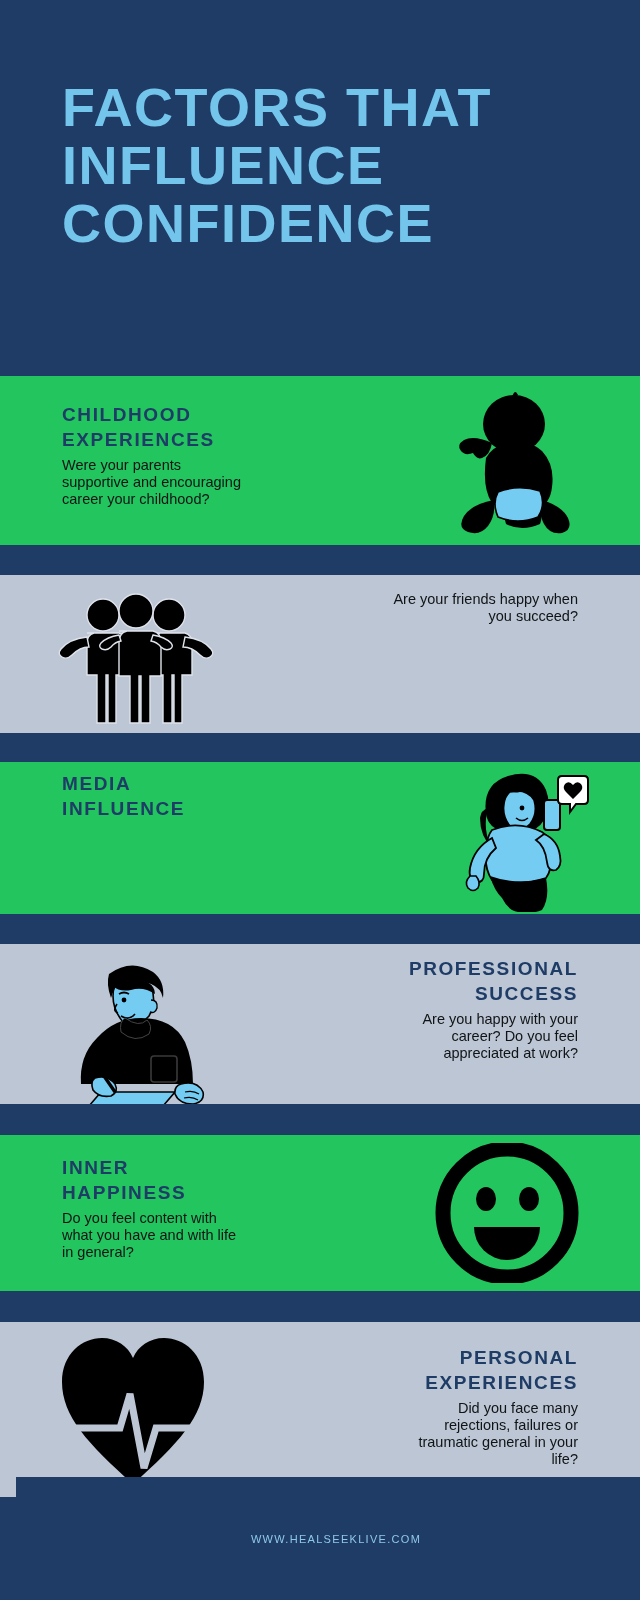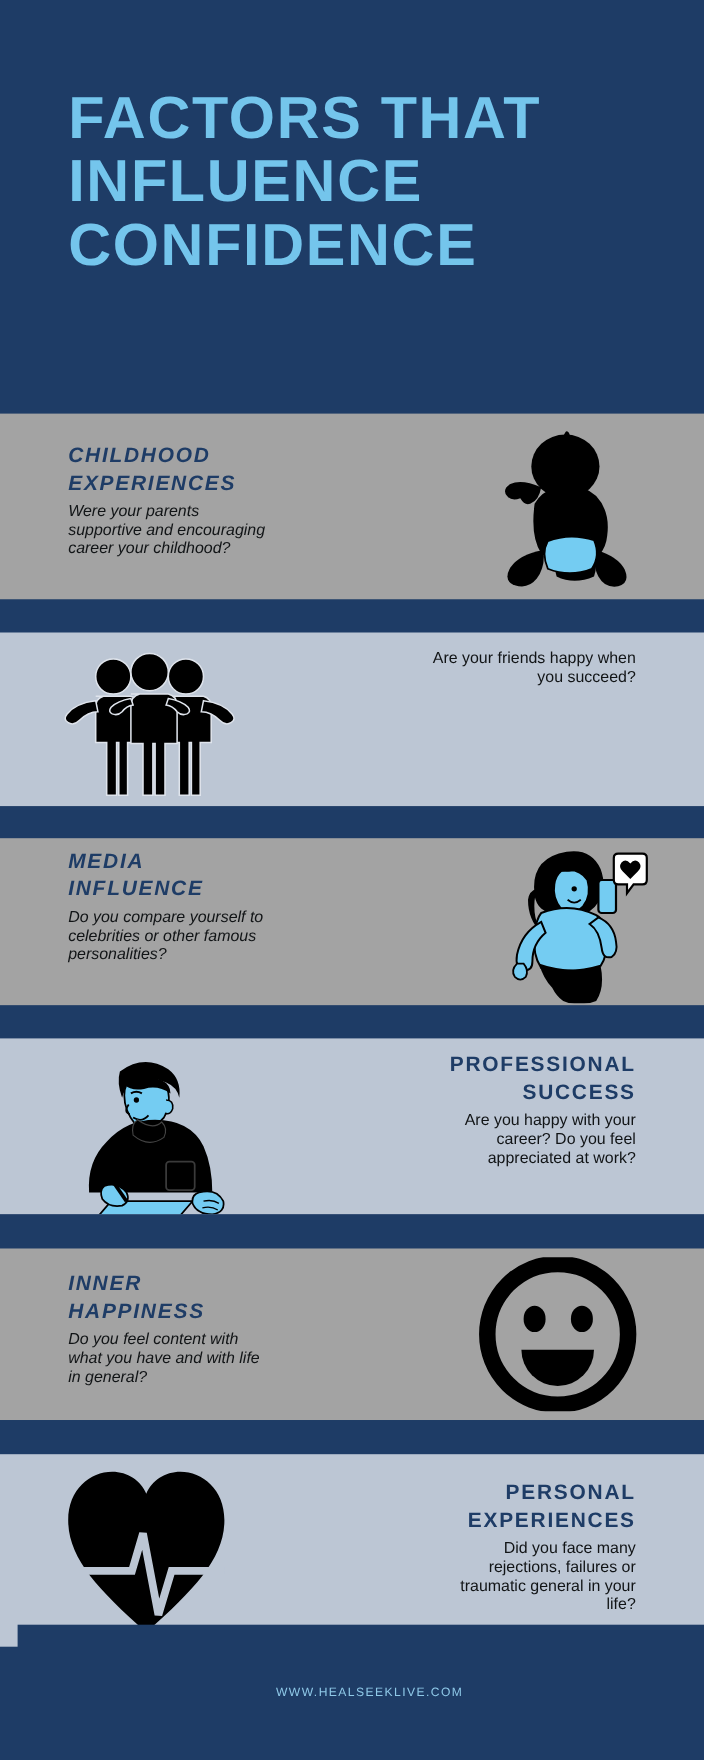--- a/index.html
+++ b/index.html
@@ -22,21 +22,21 @@
     font-weight:bold;
     letter-spacing:1.5px;
     margin:0;
     text-transform:uppercase;
     font-stretch:condensed;
   }
   .title .l{display:block;}
 
   
   .band{position:absolute;left:0;width:640px;box-sizing:border-box;overflow:hidden;}
-  .band.blue{background:#a3a3a3;font-style:italic;}
+  .band.blue{background:#22c55e;}
   .band.gray{background:#bcc6d4;}
 
   .band .inner{position:relative;width:640px;height:100%;}
 
   .txt{position:absolute;box-sizing:border-box;}
   .txt.left{left:62px;text-align:left;}
   .txt.right{right:62px;text-align:right;}
 
   .heading{
     color:#1e3c66;
@@ -144,21 +144,20 @@
     </div>
   </div>
 
   <div class="band" style="top:733px;height:29px;background:#1e3c66;"></div>
 
   <div class="band blue" style="top:762px;height:152px;">
     <div class="inner">
       <div class="txt left" style="top:9px;width:235px;">
         <p class="heading">MEDIA
 INFLUENCE</p>
-        <p class="body">Do you compare yourself to celebrities or other famous personalities?</p>
       </div>
       <div class="art" style="left:452px;top:2px;">
         <svg width="140" height="148" viewBox="0 0 140 148" xmlns="http://www.w3.org/2000/svg">
 
           <path d="M34 50 q-4 -30 22 -38 q28 -8 38 14 q6 16 -2 30 q-6 10 -18 12 q-22 4 -34 -6 q-5 -5 -6 -12 z" fill="#000"></path>
 
           <path d="M58 28 q16 -4 24 8 q4 14 -4 24 q-10 10 -20 2 q-8 -10 -6 -22 q1 -8 6 -12 z" fill="#74ccf2" stroke="#000" stroke-width="1.6"></path>
 
           <path d="M52 24 q12 -10 26 -4 q8 4 10 12 q-10 -6 -20 -4 q-10 2 -16 -4 z" fill="#000"></path>
           <path d="M36 44 q-6 22 4 40 q-12 -12 -12 -30 q1 -8 8 -10 z" fill="#000"></path>

